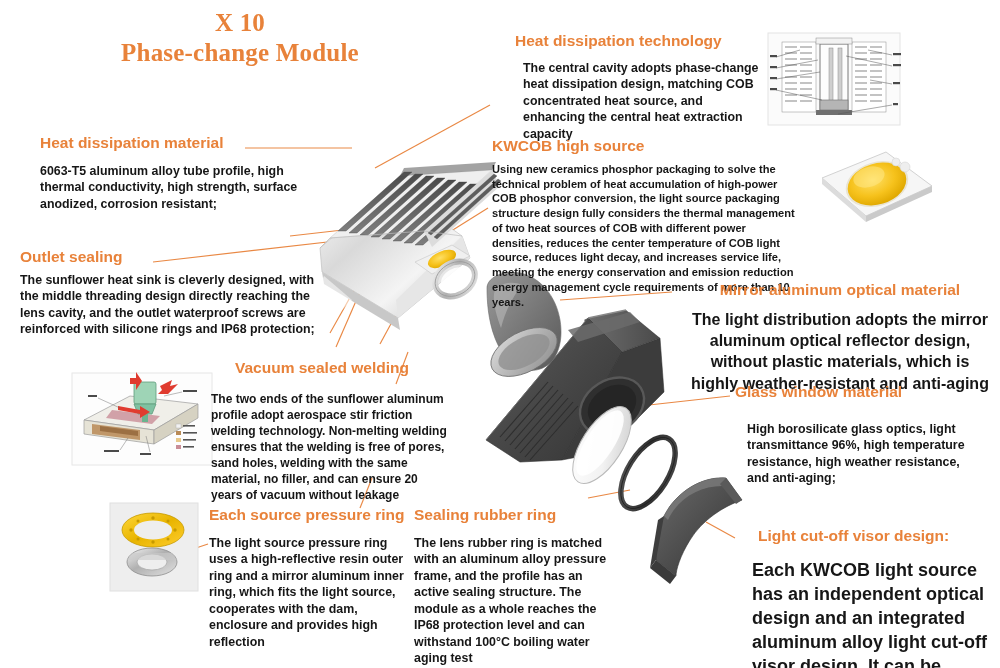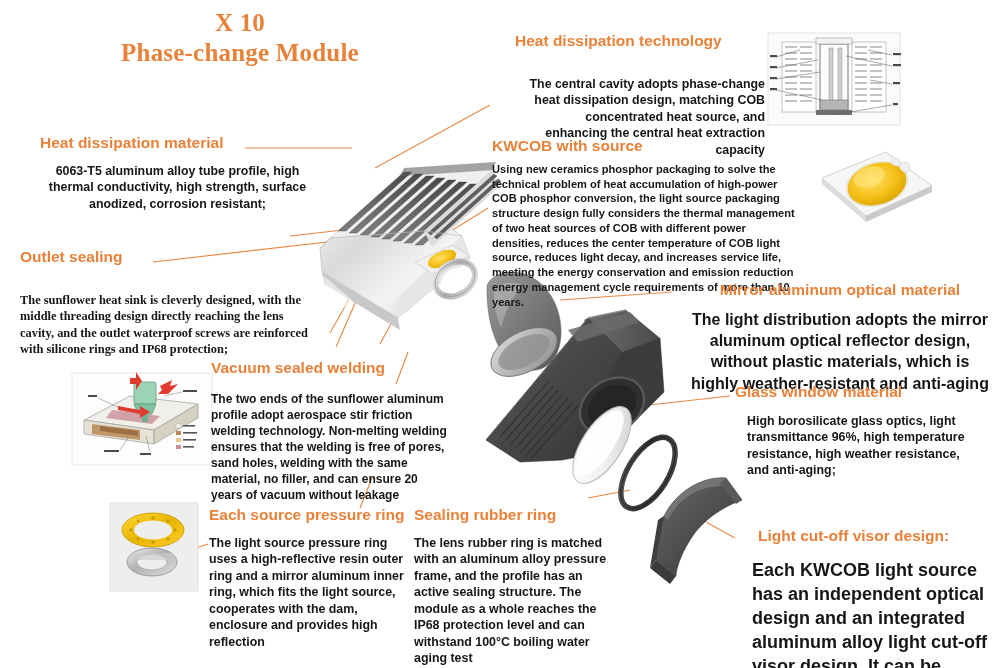--- a/index.html
+++ b/index.html
@@ -37,53 +37,53 @@
   }
   .callout .body {
     color:#161616;
     font-weight:bold;
     line-height:1.33;
   }
 
   
   #c-heatmat      { left:40px;  top:134px; width:275px; }
   #c-heatmat .head{ font-size:15.5px; }
-  #c-heatmat .body{ font-size:12.4px; margin-top:11px;text-align:center; }
+  #c-heatmat .body{ font-size:12.4px; margin-top:11px; }
 
   #c-outlet       { left:20px;  top:248px; width:300px; }
   #c-outlet .head { font-size:15.5px; }
-  #c-outlet .body { font-size:12.4px; margin-top:26px;font-family:Liberation Serif, serif; }
+  #c-outlet .body { font-size:12.4px; margin-top:6px; }
 
   #c-vacuum       { left:211px; top:359px; width:237px; }
-  #c-vacuum .head { font-size:15.5px; }
+  #c-vacuum .head { font-size:15.5px;margin-left:24px; }
   #c-vacuum .body { font-size:12px; margin-top:15px; }
 
   #c-press        { left:209px; top:506px; width:200px; }
   #c-press .head  { font-size:15.5px; }
   #c-press .body  { font-size:12.4px; margin-top:11px; }
 
   #c-seal         { left:414px; top:506px; width:200px; }
   #c-seal .head   { font-size:15.5px; }
   #c-seal .body   { font-size:12.4px; margin-top:11px; }
 
   #c-heattech     { left:515px; top:32px;  width:250px; }
   #c-heattech .head{ font-size:15.5px; }
-  #c-heattech .body{ font-size:12.4px; margin-top:26px; padding-left:8px;text-align:right; }
+  #c-heattech .body{ font-size:12.4px; margin-top:10px; padding-left:8px; }
 
   #c-kwcob        { left:492px; top:137px; width:308px; }
   #c-kwcob .head  { font-size:15.5px; }
   #c-kwcob .body  { font-size:11.1px; margin-top:7px; line-height:1.33; }
 
   #c-mirror       { left:690px; top:281px; width:300px;text-align:center; }
   #c-mirror .head { font-size:15.5px; }
   #c-mirror .body { font-size:16px; margin-top:10px; }
 
   #c-glass        { left:735px; top:383px; width:245px; }
   #c-glass .head  { font-size:15.5px; }
-  #c-glass .body  { font-size:12.4px; margin-top:12px; padding-left:12px; }
+  #c-glass .body  { font-size:12.4px; margin-top:20px; padding-left:12px; }
 
   #c-visor        { left:752px; top:527px; width:242px; }
   #c-visor .head  { font-size:15.5px; padding-left:6px; }
   #c-visor .body  { font-size:18px; margin-top:14px; }
 
   
   #artwork { position:absolute; left:0; top:0; width:1000px; height:668px; pointer-events:none; }
 </style>
 </head>
 <body>
@@ -491,21 +491,21 @@
     <div class="head">Sealing rubber ring</div>
     <div class="body">The lens rubber ring is matched with an aluminum alloy pressure frame, and the profile has an active sealing structure. The module as a whole reaches the IP68 protection level and can withstand 100°C boiling water aging test</div>
   </div>
 
   <div class="callout" id="c-heattech">
     <div class="head">Heat dissipation technology</div>
     <div class="body">The central cavity adopts phase-change heat dissipation design, matching COB concentrated heat source, and enhancing the central heat extraction capacity</div>
   </div>
 
   <div class="callout" id="c-kwcob">
-    <div class="head">KWCOB with source</div>
+    <div class="head">KWCOB high source</div>
     <div class="body">Using new ceramics phosphor packaging to solve the technical problem of heat accumulation of high-power COB phosphor conversion, the light source packaging structure design fully considers the thermal management of two heat sources of COB with different power densities, reduces the center temperature of COB light source, reduces light decay, and increases service life, meeting the energy conservation and emission reduction energy management cycle requirements of more than 10 years.</div>
   </div>
 
   <div class="callout" id="c-mirror">
     <div class="head">Mirror aluminum optical material</div>
     <div class="body">The light distribution adopts the mirror aluminum optical reflector design, without plastic materials, which is highly weather-resistant and anti-aging</div>
   </div>
 
   <div class="callout" id="c-glass">
     <div class="head">Glass window material</div>

